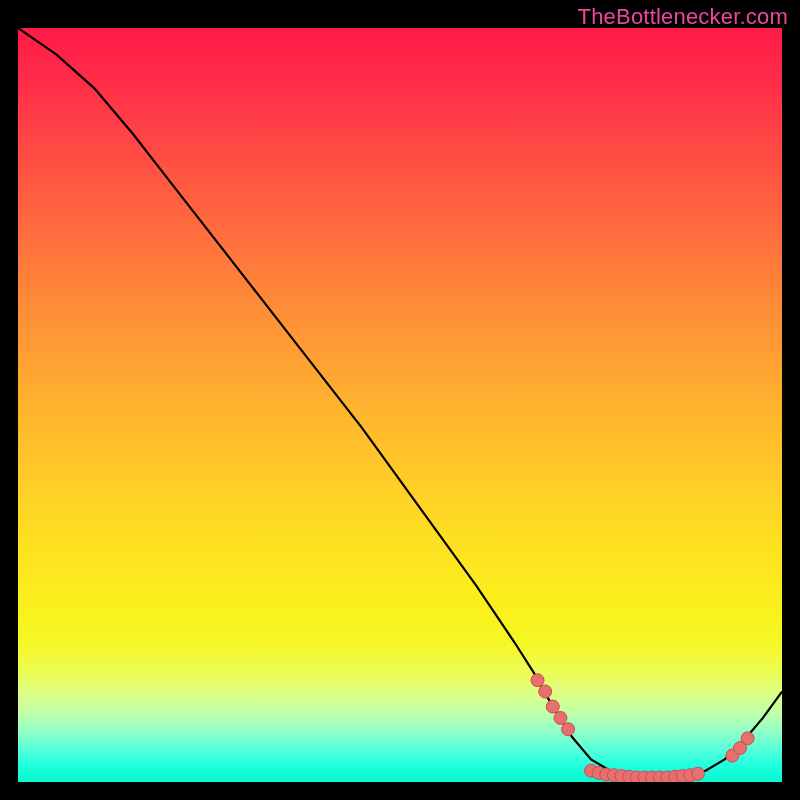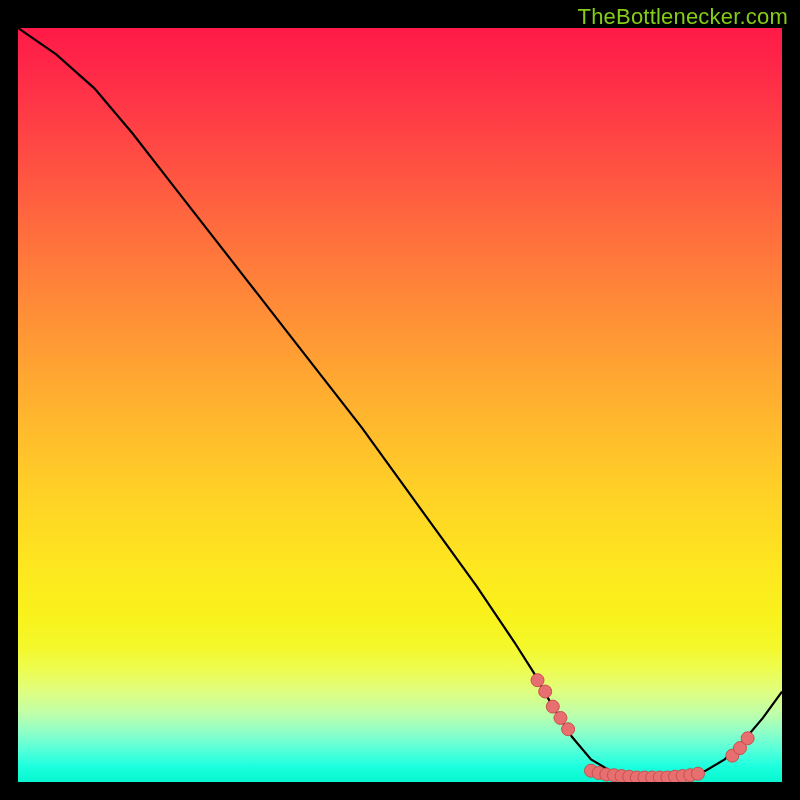--- a/index.html
+++ b/index.html
@@ -7,21 +7,21 @@
     width: 800px;
     height: 800px;
     background: #000;
     position: relative;
     font-family: Arial, sans-serif;
   }
   .attribution {
     position: absolute;
     top: 4px;
     right: 12px;
-    color: #84cc16;
+    color: #ec4899;
     font-size: 22px;
     font-weight: 400;
     letter-spacing: 0.2px;
   }
   .plot-area {
     position: absolute;
     top: 28px;
     left: 18px;
     width: 764px;
     height: 754px;

